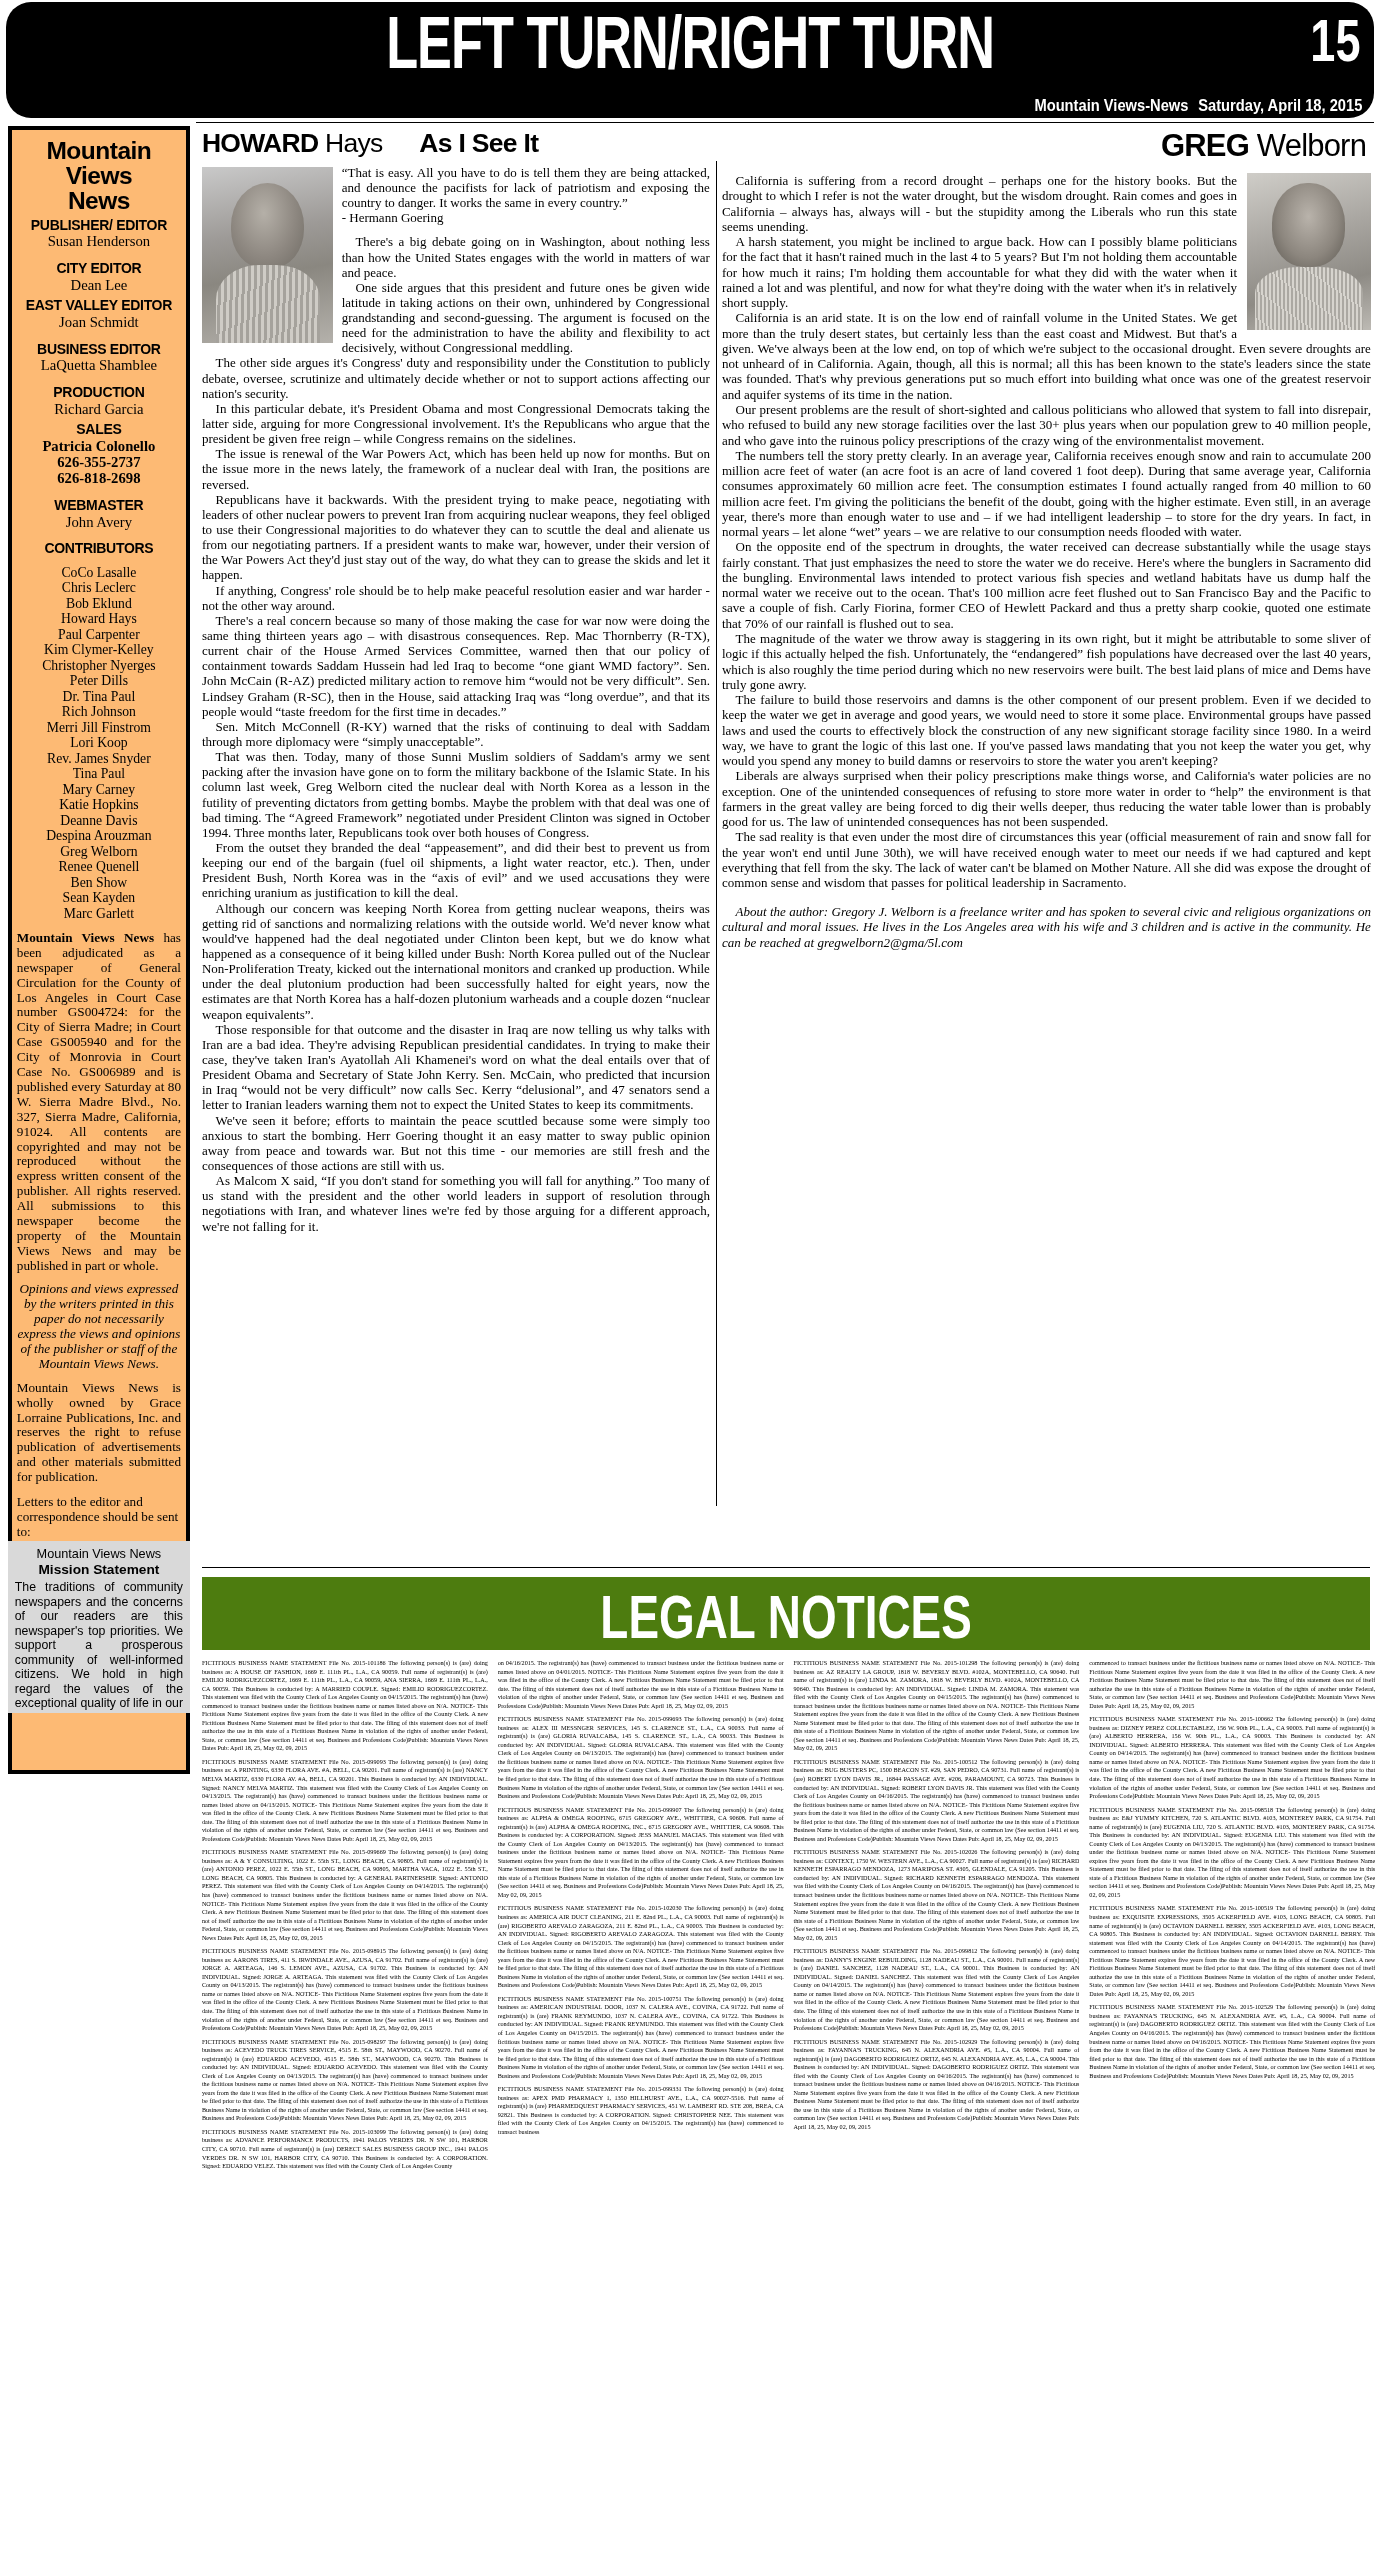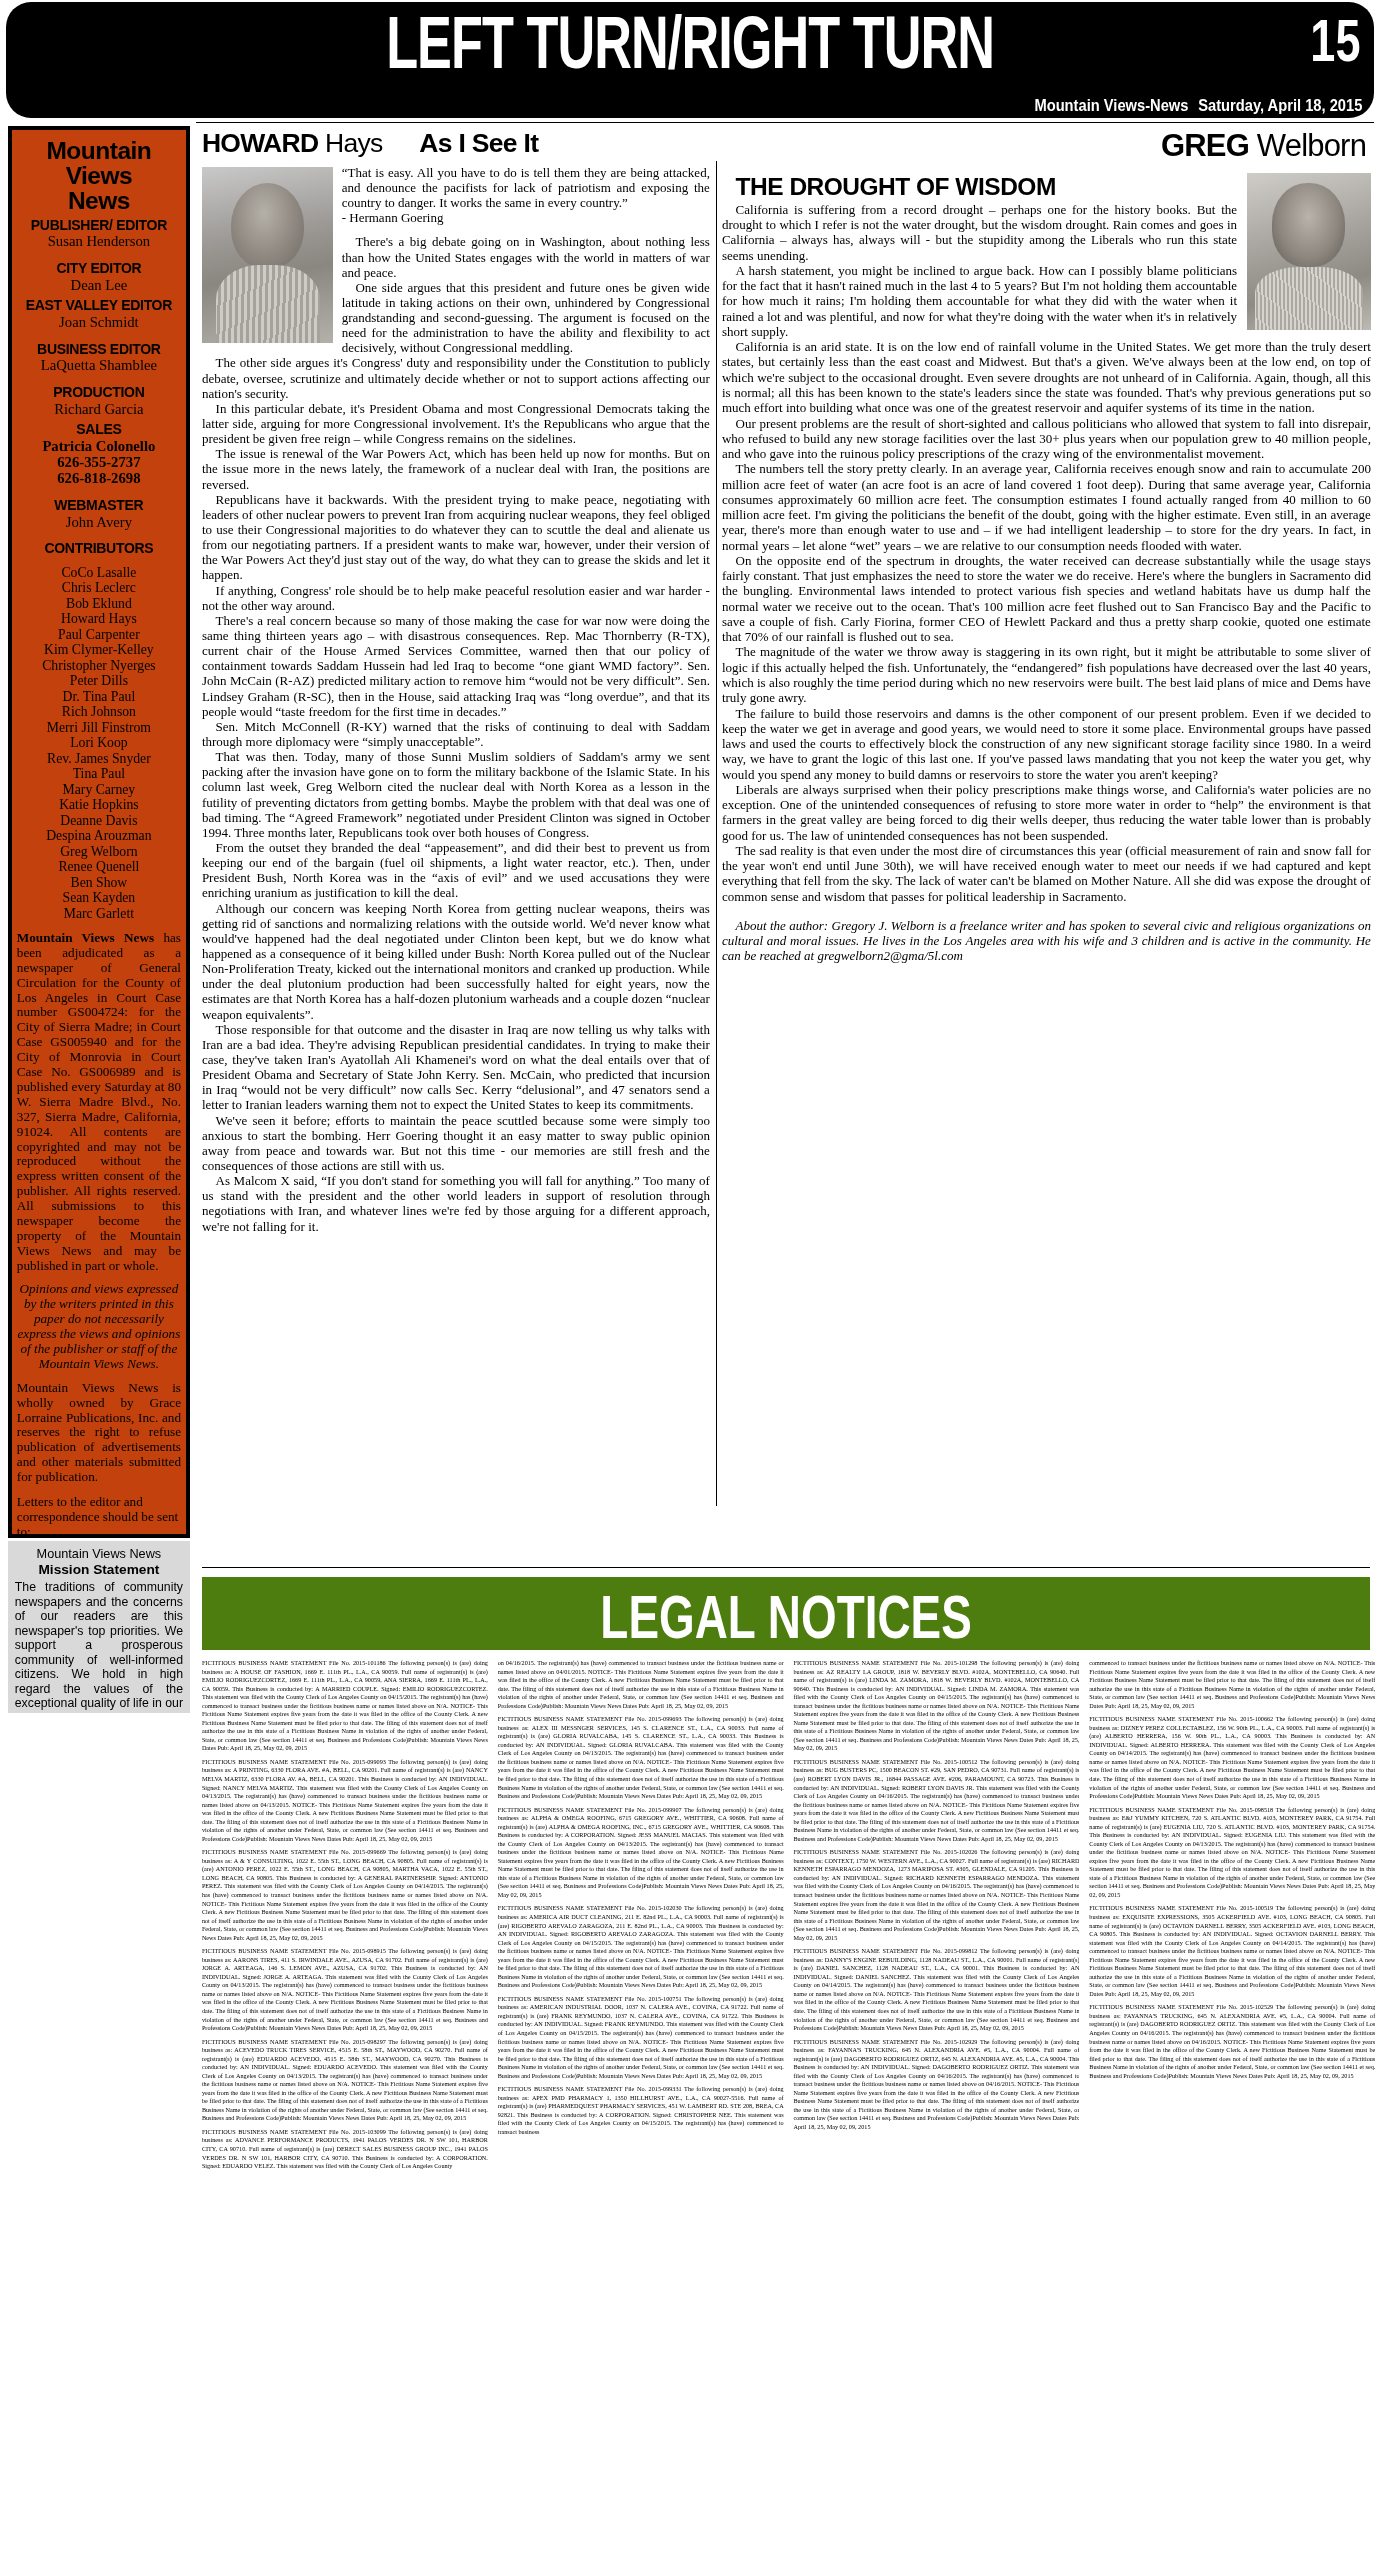--- a/index.html
+++ b/index.html
@@ -46,23 +46,23 @@
     transform:scaleY(1.15); transform-origin:right bottom;
   }
   .masthead-dateline span { margin-left:9.8px; }
 
   
   .main-area { position:relative; width:1368px; }
 
   
   .staffbox {
     position:absolute; left:2px; top:7.8px;
-    width:182px; height:1412px;
+    width:182px; height:1648px;
     border:4.9px solid #000;
-    background:#c2410c;
+    background:#fdba74;
     padding:5.9px 4.9px;
     text-align:center;
     overflow:hidden;
   }
   .mv-logo {
     font-family:"Liberation Sans", sans-serif;
     font-weight:bold; font-size:24.5px;
     line-height:1.02; letter-spacing:-0.5px;
     margin:2px 0 2px 0;
   }
@@ -347,21 +347,20 @@
           <p>From the outset they branded the deal “appeasement”, and did their best to prevent us from keeping our end of the bargain (fuel oil shipments, a light water reactor, etc.). Then, under President Bush, North Korea was in the “axis of evil” and we used accusations they were enriching uranium as justification to kill the deal.</p>
           <p>Although our concern was keeping North Korea from getting nuclear weapons, theirs was getting rid of sanctions and normalizing relations with the outside world. We'd never know what would've happened had the deal negotiated under Clinton been kept, but we do know what happened as a consequence of it being killed under Bush: North Korea pulled out of the Nuclear Non-Proliferation Treaty, kicked out the international monitors and cranked up production. While under the deal plutonium production had been successfully halted for eight years, now the estimates are that North Korea has a half-dozen plutonium warheads and a couple dozen “nuclear weapon equivalents”.</p>
           <p>Those responsible for that outcome and the disaster in Iraq are now telling us why talks with Iran are a bad idea. They're advising Republican presidential candidates. In trying to make their case, they've taken Iran's Ayatollah Ali Khamenei's word on what the deal entails over that of President Obama and Secretary of State John Kerry. Sen. McCain, who predicted that incursion in Iraq “would not be very difficult” now calls Sec. Kerry “delusional”, and 47 senators send a letter to Iranian leaders warning them not to expect the United States to keep its commitments.</p>
           <p>We've seen it before; efforts to maintain the peace scuttled because some were simply too anxious to start the bombing. Herr Goering thought it an easy matter to sway public opinion away from peace and towards war. But not this time - our memories are still fresh and the consequences of those actions are still with us.</p>
           <p>As Malcom X said, “If you don't stand for something you will fall for anything.” Too many of us stand with the president and the other world leaders in support of resolution through negotiations with Iran, and whatever lines we're fed by those arguing for a different approach, we're not falling for it.</p>
         </div>
     </div>
 
     <div class="welborn">
       <div class="photo-welborn"></div>
-      <p class="welborn-title">THE DROUGHT OF WISDOM</p>
       <div id="welborn-body">
           <p>California is suffering from a record drought – perhaps one for the history books.  But the drought to which I refer is not the water drought, but the wisdom drought.  Rain comes and goes in California – always has, always will - but the stupidity among the Liberals who run this state seems unending.</p>
           <p>A harsh statement, you might be inclined to argue back.  How can I possibly blame politicians for the fact that it hasn't rained much in the last 4 to 5 years?  But I'm not holding them accountable for how much it rains; I'm holding them accountable for what they did with the water when it rained a lot and was plentiful, and now for what they're doing with the water when it's in relatively short supply.</p>
           <p>California is an arid state.  It is on the low end of rainfall volume in the United States.  We get more than the truly desert states, but certainly less than the east coast and Midwest.  But that's a given.  We've always been at the low end, on top of which we're subject to the occasional drought.  Even severe droughts are not unheard of in California.  Again, though, all this is normal; all this has been known to the state's leaders since the state was founded.  That's why previous generations put so much effort into building what once was one of the greatest reservoir and aquifer systems of its time in the nation.</p>
           <p>Our present problems are the result of short-sighted and callous politicians who allowed that system to fall into disrepair, who refused to build any new storage facilities over the last 30+ plus years when our population grew to 40 million people, and who gave into the ruinous policy prescriptions of the crazy wing of the environmentalist movement.</p>
           <p>The numbers tell the story pretty clearly.  In an average year, California receives enough snow and rain to accumulate 200 million acre feet of water (an acre foot is an acre of land covered 1 foot deep). During that same average year, California consumes approximately 60 million acre feet.  The consumption estimates I found actually ranged from 40 million to 60 million acre feet.  I'm giving the politicians the benefit of the doubt, going with the higher estimate.  Even still, in an average year, there's more than enough water to use and – if we had intelligent leadership – to store for the dry years.  In fact, in normal years – let alone “wet” years – we are relative to our consumption needs flooded with water.</p>
           <p>On the opposite end of the spectrum in droughts, the water received can decrease substantially while the usage stays fairly constant.  That just emphasizes the need to store the water we do receive.  Here's where the bunglers in Sacramento did the bungling.  Environmental laws intended to protect various fish species and wetland habitats have us dump half the normal water we receive out to the ocean.  That's 100 million acre feet flushed out to San Francisco Bay and the Pacific to save a couple of fish.  Carly Fiorina, former CEO of Hewlett Packard and thus a pretty sharp cookie, quoted one estimate that 70% of our rainfall is flushed out to sea.</p>
           <p>The magnitude of the water we throw away is staggering in its own right, but it might be attributable to some sliver of logic if this actually helped the fish.  Unfortunately, the “endangered” fish populations have decreased over the last 40 years, which is also roughly the time period during which no new reservoirs were built.  The best laid plans of mice and Dems have truly gone awry.</p>
           <p>The failure to build those reservoirs and damns is the other component of our present problem.  Even if we decided to keep the water we get in average and good years, we would need to store it some place.  Environmental groups have passed laws and used the courts to effectively block the construction of any new significant storage facility since 1980.  In a weird way, we have to grant the logic of this last one.  If you've passed laws mandating that you not keep the water you get, why would you spend any money to build damns or reservoirs to store the water you aren't keeping?</p>
           <p>Liberals are always surprised when their policy prescriptions make things worse, and California's water policies are no exception.  One of the unintended consequences of refusing to store more water in order to “help” the environment is that farmers in the great valley are being forced to dig their wells deeper, thus reducing the water table lower than is probably good for us.  The law of unintended consequences has not been suspended.</p>

